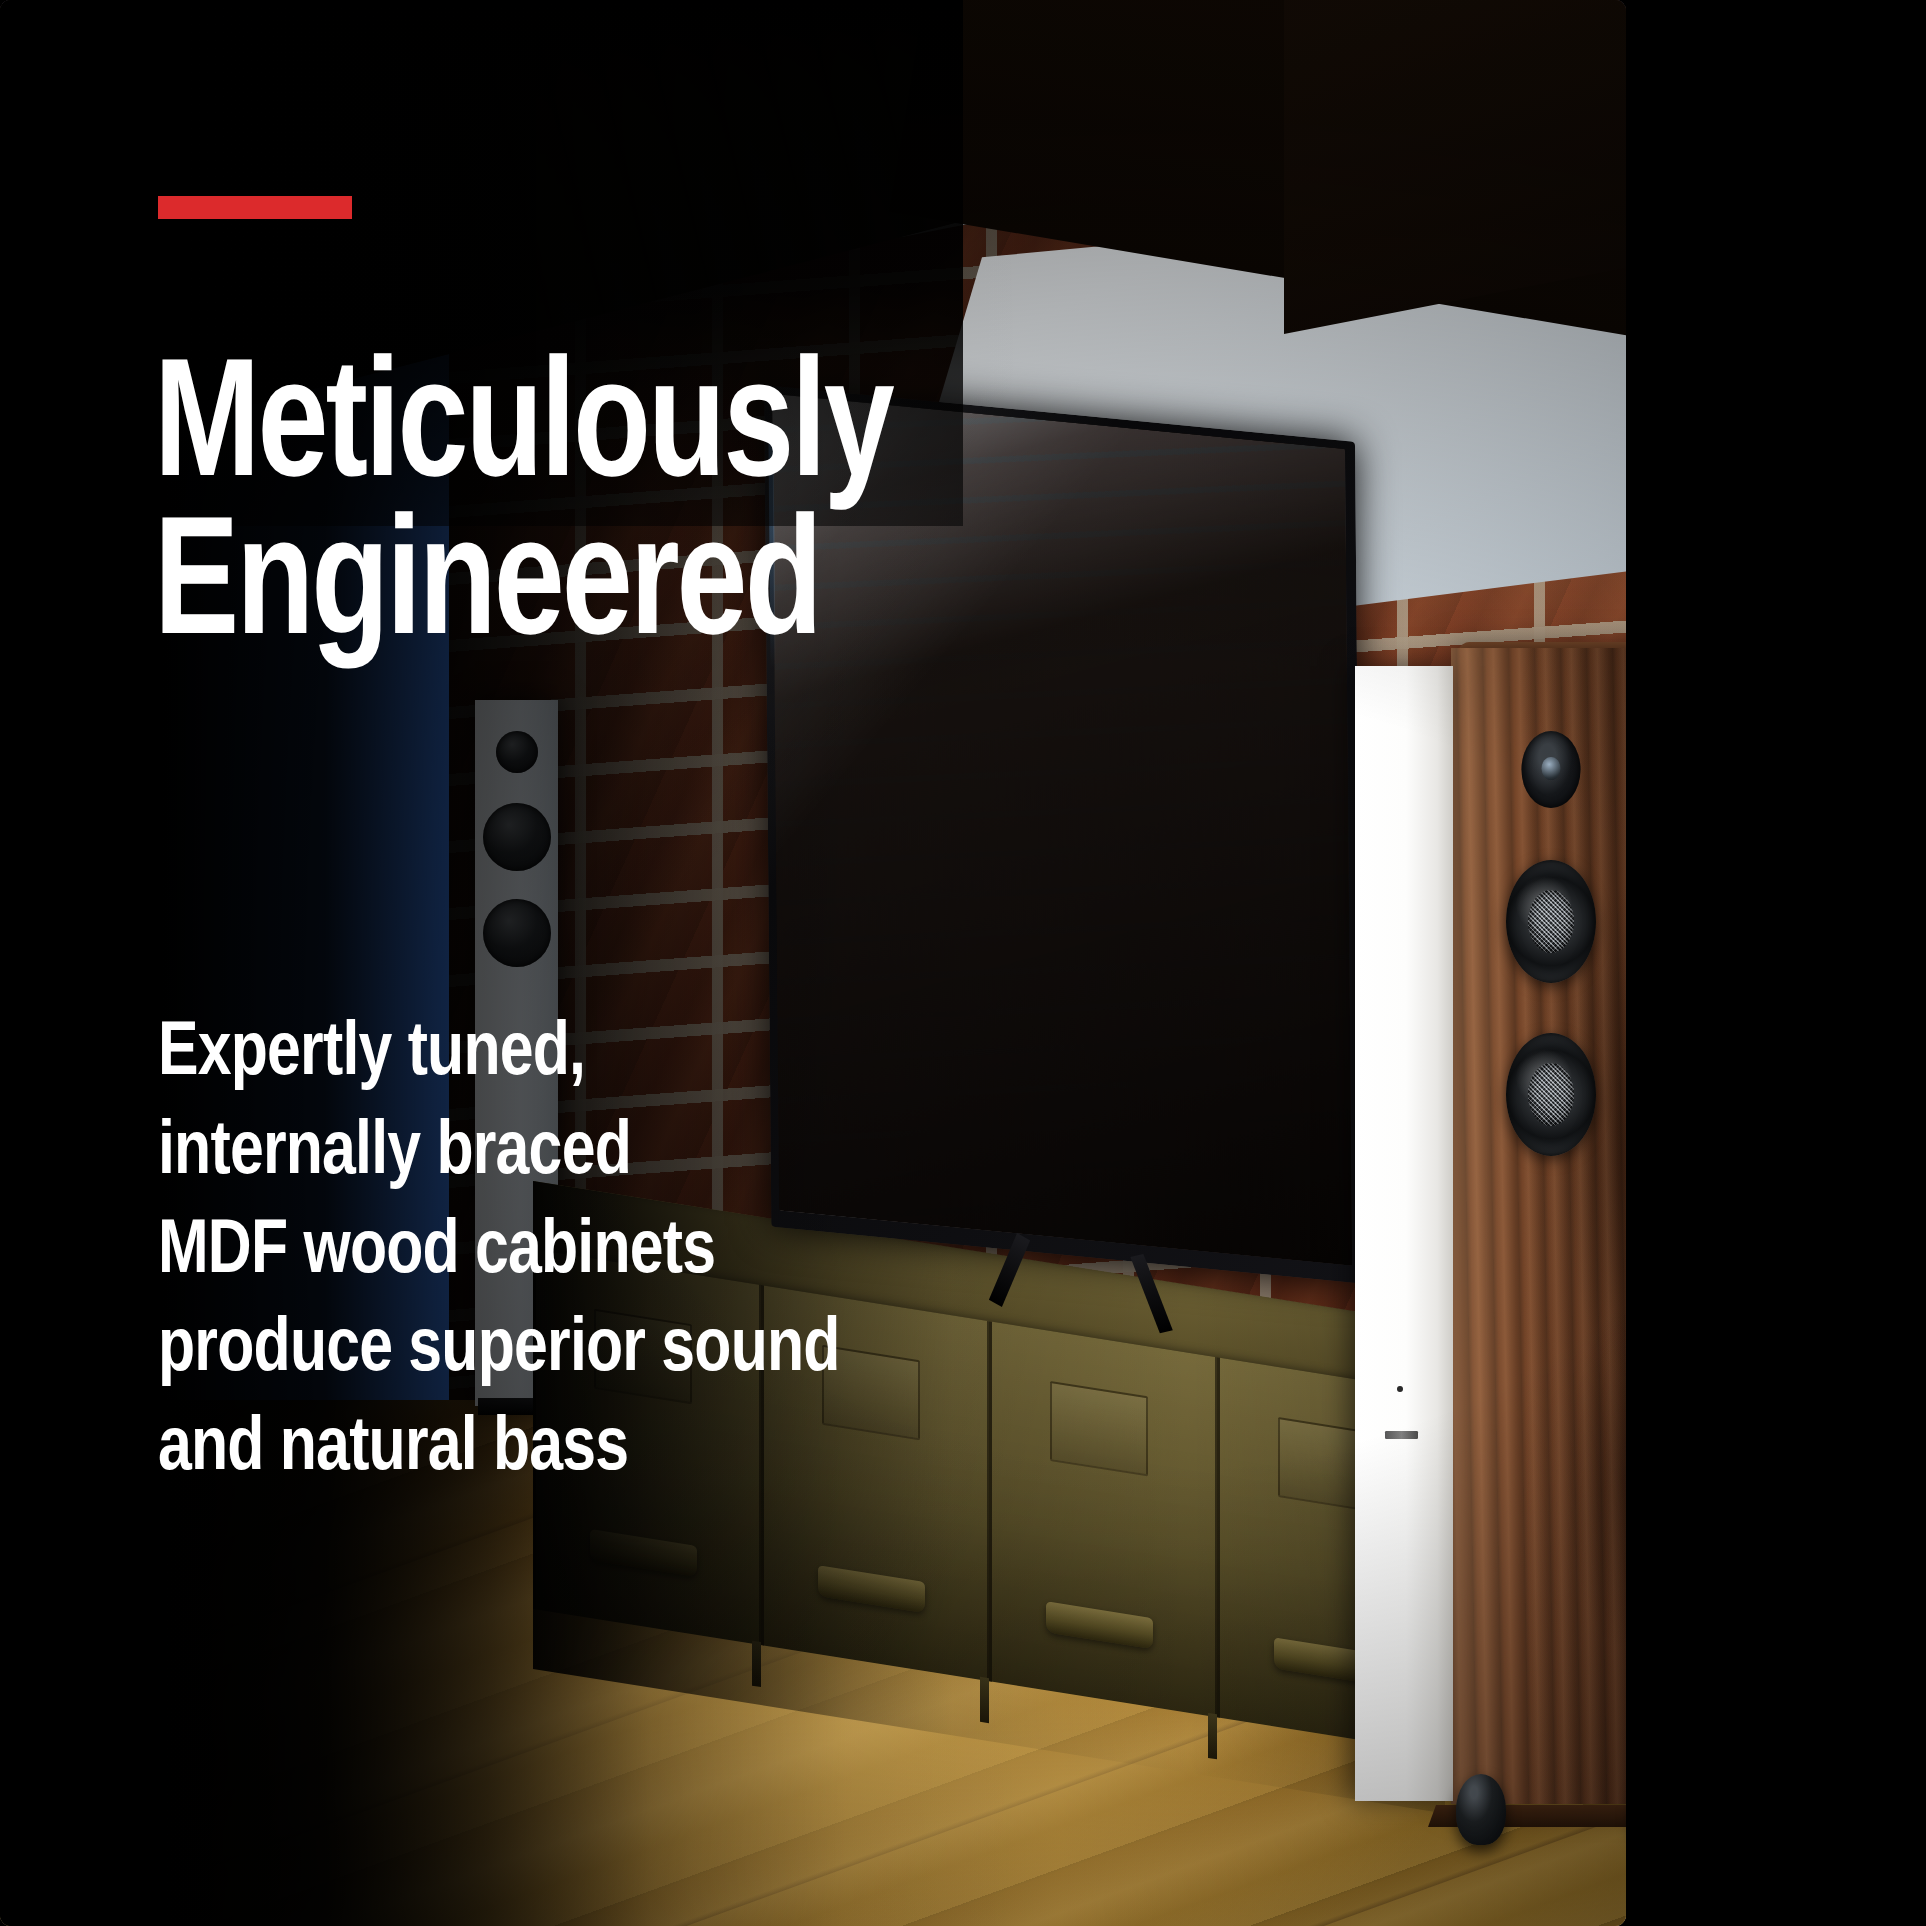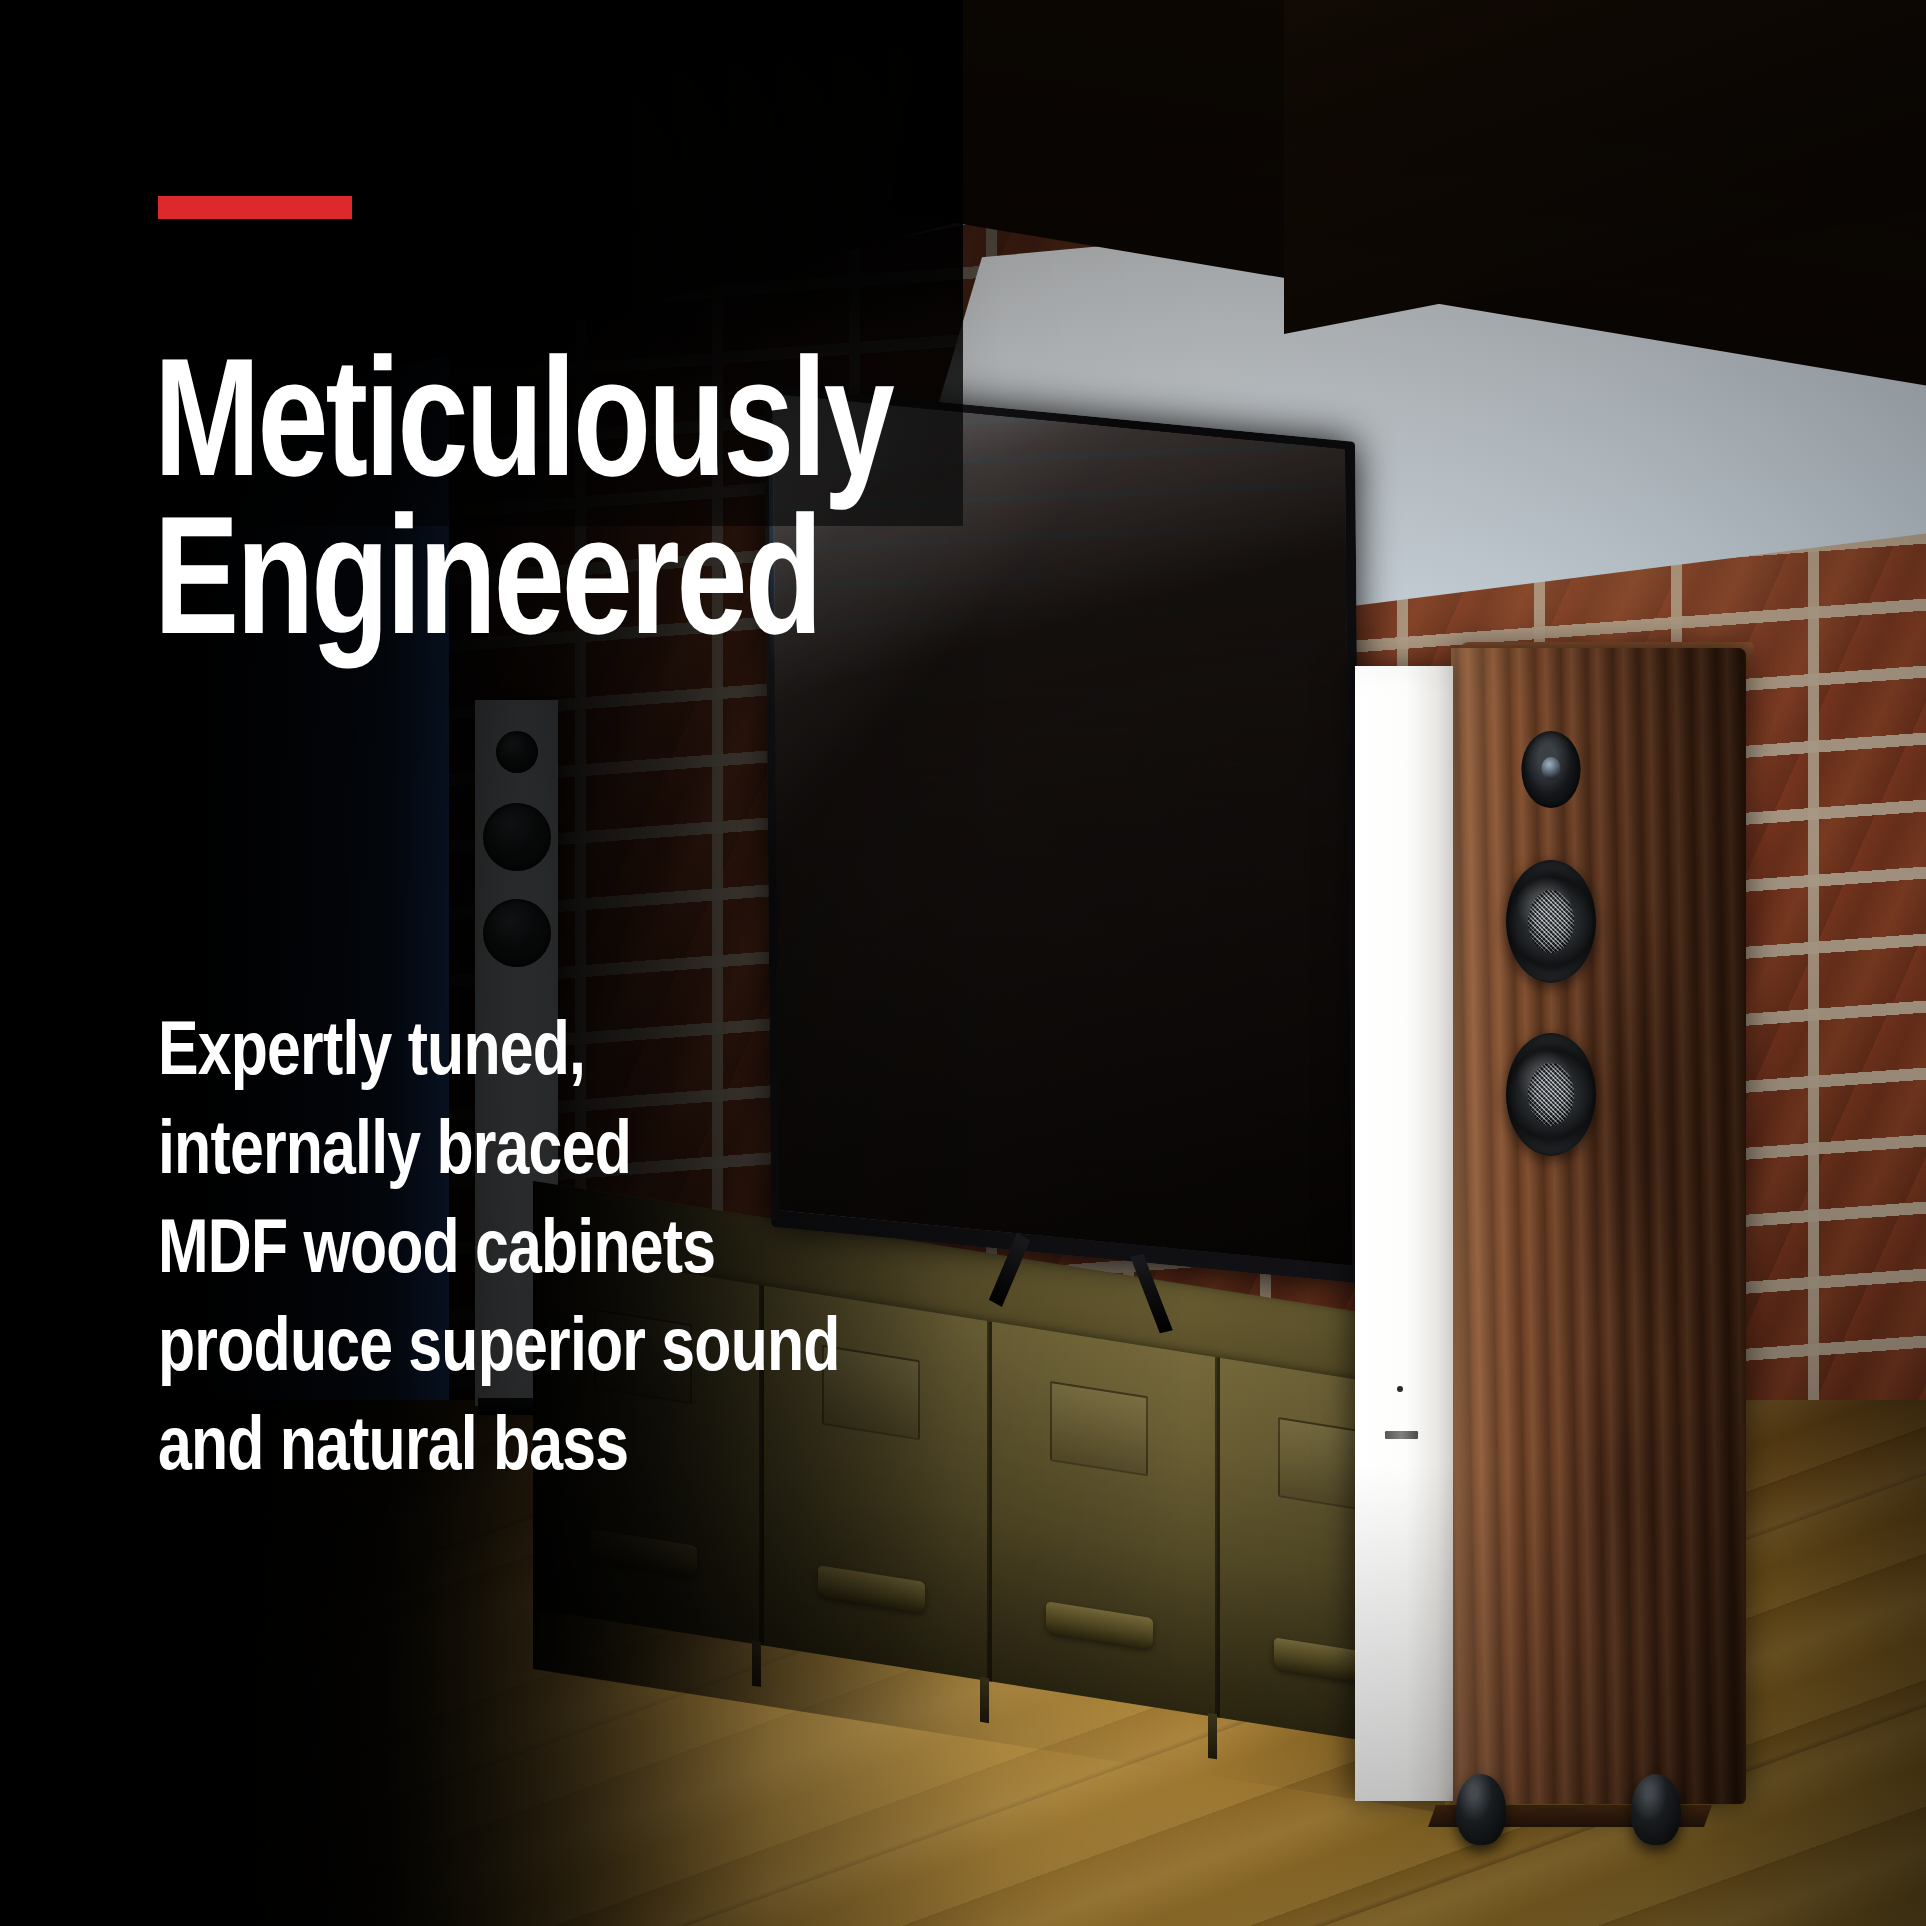--- a/index.html
+++ b/index.html
@@ -6,23 +6,24 @@
   * { margin:0; padding:0; box-sizing:border-box; }
   html,body { background:#000; }
   body {
     width:1926px; height:1926px;
     font-family:"Liberation Sans", sans-serif;
     overflow:hidden;
   }
 
   #stage {
     position:relative;
-    width:1926px; height:1926px;
+    width:1626px; height:1926px;
     background:#3b82f6;
     overflow:hidden;
+    border-radius:11px;
   }
 
   
   .scene { position:absolute; inset:0; overflow:hidden; }
 
   
   .brick-wall {
     position:absolute;
     left:449px; top:116px; width:1477px; height:1605px;
     background-color:#7a3a22;

